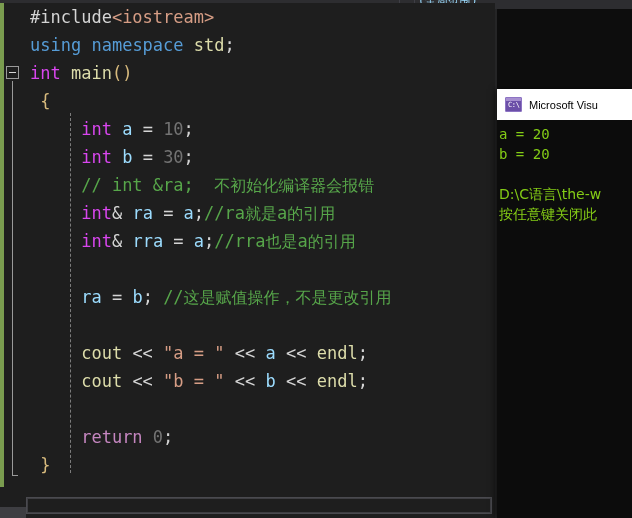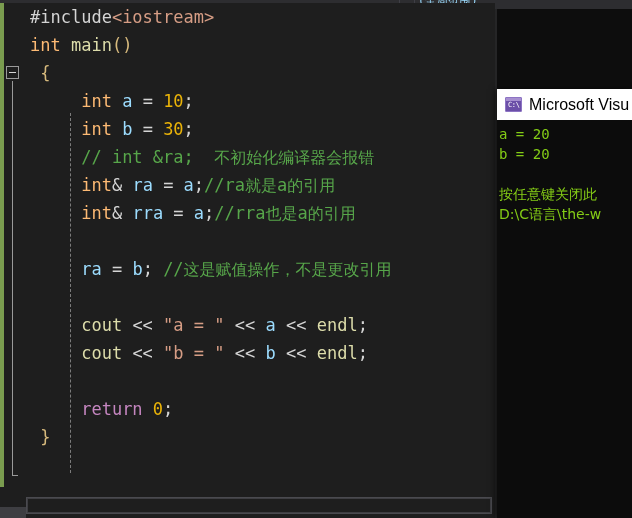--- a/index.html
+++ b/index.html
@@ -128,24 +128,24 @@
     top: 110px;
     width: 0;
     height: 360px;
     border-left: 1px dashed #7c7c7c;
   }
 
   
   .t-pp      { color: #d4d4d4; }
   .t-str     { color: #d69d85; }
   .t-kw      { color: #569cd6; }
-  .t-type    { color: #fdba74; }
+  .t-type    { color: #d946ef; }
   .t-fn      { color: #dcdcaa; }
   .t-var     { color: #9cdcfe; }
-  .t-num     { color: #eab308; margin-top: 23px; }
+  .t-num     { color: #737373; margin-top: 23px; }
   .t-op      { color: #d4d4d4; }
   .t-punc    { color: #d4d4d4; }
   .t-brace   { color: #d7ba7d; }
   .t-comment { color: #57a64a; }
   .t-ctrl    { color: #c586c0; }
   .cjk {
     font-family: Liberation Sans, sans-serif;
     font-size: 16px;
   }
 
@@ -233,21 +233,21 @@
     position: absolute;
     left: 2px; top: 3px;
     font-family: "DejaVu Sans Mono", "Liberation Mono", monospace;
     font-size: 7px;
     line-height: 9px;
     color: #ffffff;
     letter-spacing: -0.4px;
   }
   .console-title {
     font-family: "Liberation Sans", sans-serif;
-    font-size: 16px;
+    font-size: 11px;
     color: #000000;
     white-space: nowrap;
   }
   .console-body {
     position: absolute;
     left: 0; top: 31px;
     width: 135px;
     height: 398px;
     background: #0c0c0c;
     padding: 4px 0 0 2px;
@@ -286,20 +286,21 @@
 
 <div class="editor">
   <div class="change-bar"></div>
   <div class="gutter"></div>
   <div class="fold-box"></div>
   <div class="fold-line"></div>
   <div class="fold-line-foot"></div>
   <div class="indent-guide"></div>
   <div class="code" id="code-lines">
       <div class="line"><span class="t-pp">#include</span><span class="t-str">&lt;iostream&gt;</span></div>
+      <div class="line"><span class="t-kw">using</span><span class="t-op"> </span><span class="t-kw">namespace</span><span class="t-op"> </span><span class="t-fn">std</span><span class="t-punc">;</span></div>
       <div class="line"><span class="t-type">int</span><span class="t-op"> </span><span class="t-fn">main</span><span class="t-brace">()</span></div>
       <div class="line"><span class="t-op"> </span><span class="t-brace">{</span></div>
       <div class="line"><span class="t-op">     </span><span class="t-type">int</span><span class="t-op"> </span><span class="t-var">a</span><span class="t-op"> = </span><span class="t-num">10</span><span class="t-punc">;</span></div>
       <div class="line"><span class="t-op">     </span><span class="t-type">int</span><span class="t-op"> </span><span class="t-var">b</span><span class="t-op"> = </span><span class="t-num">30</span><span class="t-punc">;</span></div>
       <div class="line"><span class="t-op">     </span><span class="t-comment">// int &amp;ra;  </span><span class="t-comment cjk">不初始化编译器会报错</span></div>
       <div class="line"><span class="t-op">     </span><span class="t-type">int</span><span class="t-op">&amp;</span><span class="t-op"> </span><span class="t-var">ra</span><span class="t-op"> = </span><span class="t-var">a</span><span class="t-punc">;</span><span class="t-comment">//ra</span><span class="t-comment cjk">就是</span><span class="t-comment">a</span><span class="t-comment cjk">的引用</span></div>
       <div class="line"><span class="t-op">     </span><span class="t-type">int</span><span class="t-op">&amp;</span><span class="t-op"> </span><span class="t-var">rra</span><span class="t-op"> = </span><span class="t-var">a</span><span class="t-punc">;</span><span class="t-comment">//rra</span><span class="t-comment cjk">也是</span><span class="t-comment">a</span><span class="t-comment cjk">的引用</span></div>
       <div class="line"><span class="t-op"> </span></div>
       <div class="line"><span class="t-op">     </span><span class="t-var">ra</span><span class="t-op"> = </span><span class="t-var">b</span><span class="t-punc">; </span><span class="t-comment">//</span><span class="t-comment cjk">这是赋值操作，不是更改引用</span></div>
       <div class="line"><span class="t-op"> </span></div>
@@ -326,16 +327,16 @@
   <div class="console-titlebar">
     <span class="console-icon">
       <span>C:\</span>
     </span>
     <span class="console-title">Microsoft Visu</span>
   </div>
   <div class="console-body" id="console-body">
       <div class="console-line">a = 20</div>
       <div class="console-line">b = 20</div>
       <div class="console-line blank"></div>
+      <div class="console-line"><span class="cjk-con">D:\C语言\the-w</span></div>
       <div class="console-line"><span class="cjk-con">按任意键关闭此</span></div>
-      <div class="console-line"><span class="cjk-con">D:\C语言\the-w</span></div>
     </div>
 </div>
 
 </body></html>

